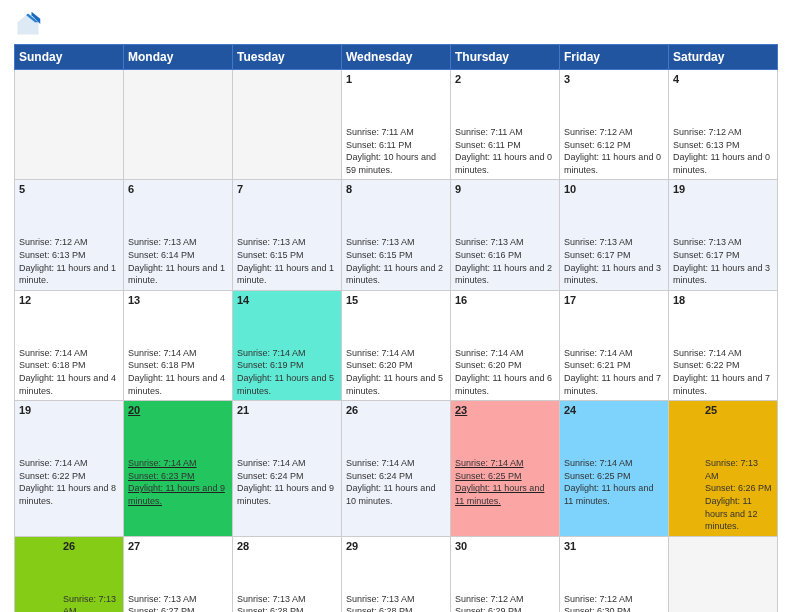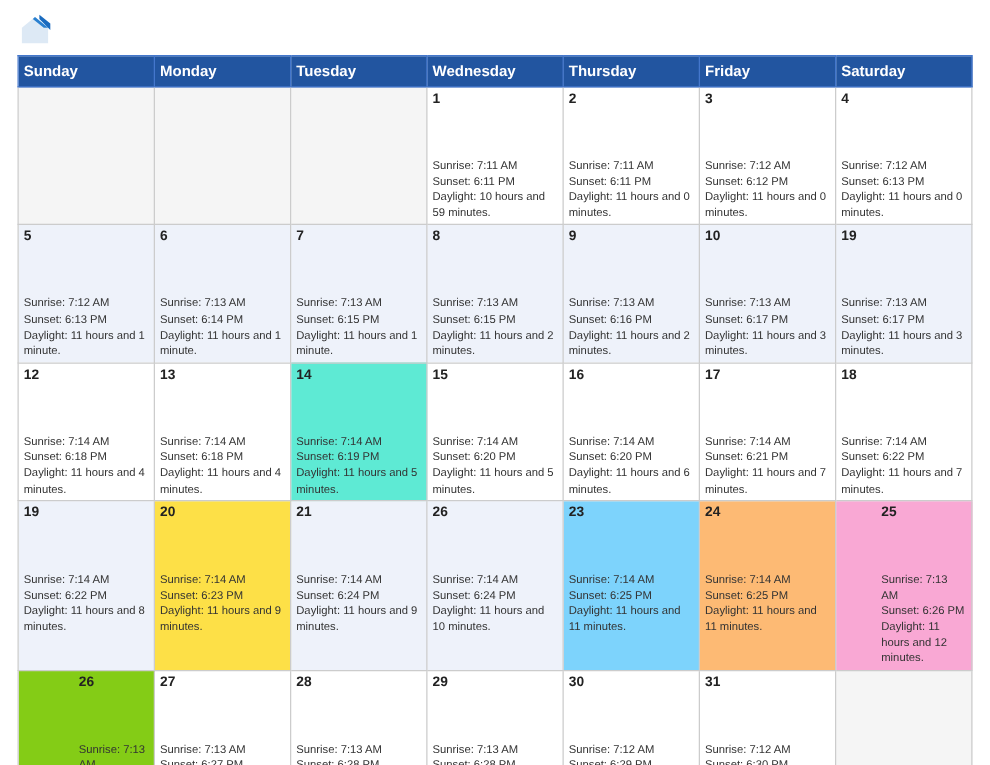--- a/index.html
+++ b/index.html
@@ -258,51 +258,51 @@
 Daylight: 11 hours and 7 minutes.</div>
           </td>
         </tr>
         <tr>
           <td style="background: rgb(238, 242, 250);">
             <span class="day-num">19</span>
             <div class="day-info" style="white-space: pre-line;">Sunrise: 7:14 AM
 Sunset: 6:22 PM
 Daylight: 11 hours and 8 minutes.</div>
           </td>
-          <td style="background: #fde047;">
+          <td style="background: #22c55e; text-decoration: underline;">
             <span class="day-num">20</span>
             <div class="day-info" style="white-space: pre-line;">Sunrise: 7:14 AM
 Sunset: 6:23 PM
 Daylight: 11 hours and 9 minutes.</div>
           </td>
           <td style="background: rgb(238, 242, 250);">
             <span class="day-num">21</span>
             <div class="day-info" style="white-space: pre-line;">Sunrise: 7:14 AM
 Sunset: 6:24 PM
 Daylight: 11 hours and 9 minutes.</div>
           </td>
           <td style="background: rgb(238, 242, 250);">
             <span class="day-num">26</span>
             <div class="day-info" style="white-space: pre-line;">Sunrise: 7:14 AM
 Sunset: 6:24 PM
 Daylight: 11 hours and 10 minutes.</div>
           </td>
-          <td style="background: #7dd3fc;">
+          <td style="background: #fca5a5; text-decoration: underline;">
             <span class="day-num">23</span>
             <div class="day-info" style="white-space: pre-line;">Sunrise: 7:14 AM
 Sunset: 6:25 PM
 Daylight: 11 hours and 11 minutes.</div>
           </td>
-          <td style="background: #fdba74;">
+          <td style="background: #7dd3fc;">
             <span class="day-num">24</span>
             <div class="day-info" style="white-space: pre-line;">Sunrise: 7:14 AM
 Sunset: 6:25 PM
 Daylight: 11 hours and 11 minutes.</div>
           </td>
-          <td style="background: #f9a8d4; padding-left: 36px;">
+          <td style="background: #eab308; padding-left: 36px;">
             <span class="day-num">25</span>
             <div class="day-info" style="white-space: pre-line;">Sunrise: 7:13 AM
 Sunset: 6:26 PM
 Daylight: 11 hours and 12 minutes.</div>
           </td>
         </tr>
         <tr>
           <td style="background: #84cc16; padding-left: 48px;">
             <span class="day-num">26</span>
             <div class="day-info" style="white-space: pre-line;">Sunrise: 7:13 AM

